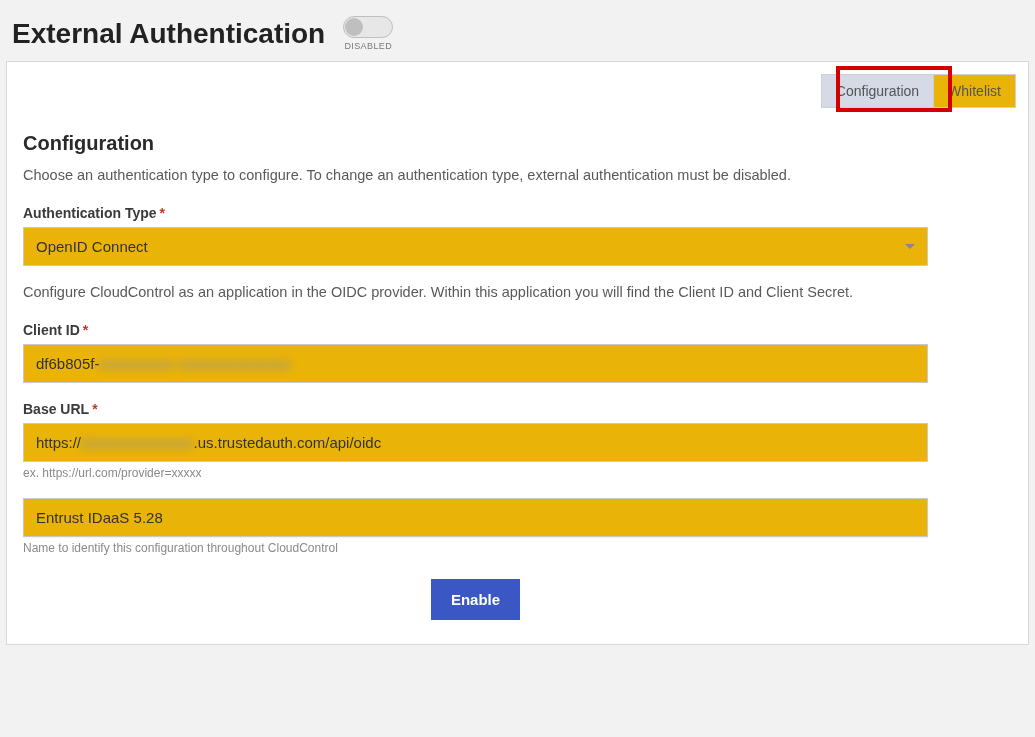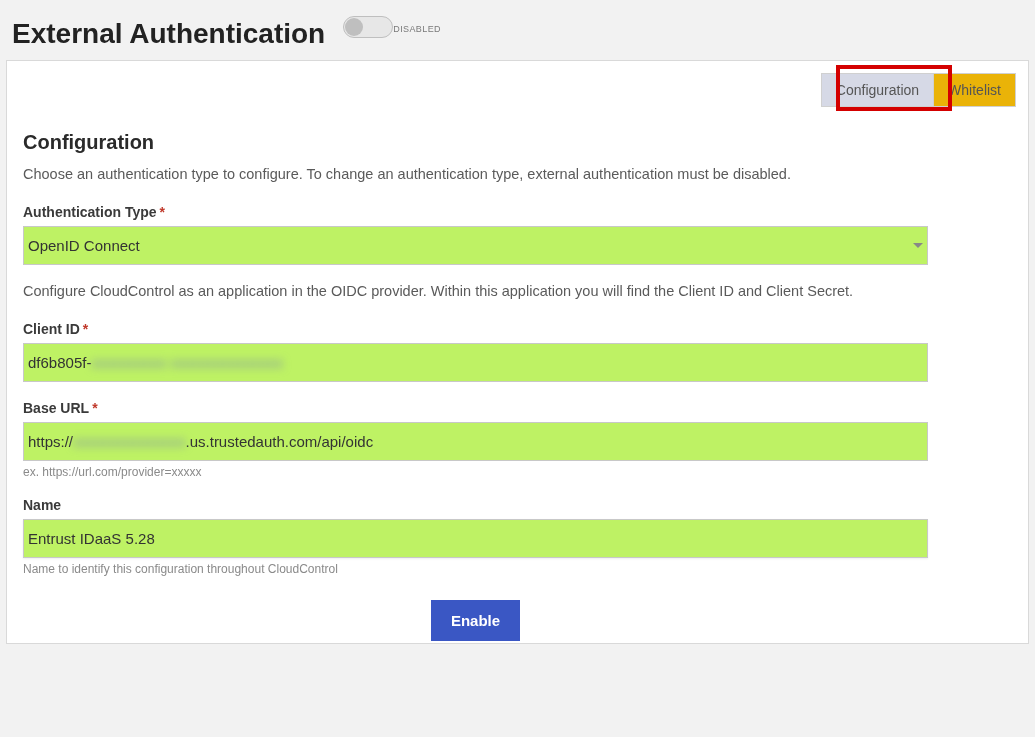--- a/index.html
+++ b/index.html
@@ -18,20 +18,21 @@
     }
     .header-bar h1 {
       font-size: 28px;
       font-weight: bold;
       color: #222;
       margin-right: 18px;
       padding-top: 2px;
     }
     .toggle-wrap {
       display: flex;
+      flex-direction: column;
       align-items: center;
     }
     .toggle {
       width: 50px;
       height: 22px;
       border-radius: 11px;
       background: #e7e7e7;
       border: 1px solid #bfbfbf;
       position: relative;
       cursor: pointer;
@@ -105,24 +106,24 @@
     .field-label {
       font-size: 14px;
       font-weight: bold;
       color: #3a3a3a;
       margin-bottom: 6px;
       display: block;
     }
     .req { color: #c0392b; margin-left: 3px; }
     .select, .text-input {
       width: 100%;
-      padding: 10px 4px;
+      padding: 10px 12px;
       font-size: 15px;
       border: 1px solid #c8c8c8;
-      background: #bef264;
+      background: #eab308;
       color: #333;
     }
     .select {
       display: flex;
       justify-content: space-between;
       align-items: center;
       cursor: pointer;
     }
     .chevron {
       width: 0; height: 0;
@@ -212,21 +213,20 @@
     <label class="field-label">
       <span>Base URL</span><span class="req">*</span>
     </label>
     <div class="text-input">
       <span>https://</span><span class="blur-segment">xxxxxxxxxxxxxxx</span><span>.us.trustedauth.com/api/oidc</span>
     </div>
     <div class="helper">ex. https://url.com/provider=xxxxx</div>
   </div>
 
   <div class="field">
-    <label class="field-label">Name</label>
     <input class="text-input name-input" type="text" value="Entrust IDaaS 5.28" style="">
     <div class="helper">Name to identify this configuration throughout CloudControl</div>
   </div>
 
   <div class="enable-row">
     <button class="btn-enable">Enable</button>
   </div>
 </div>
 
 </body></html>

